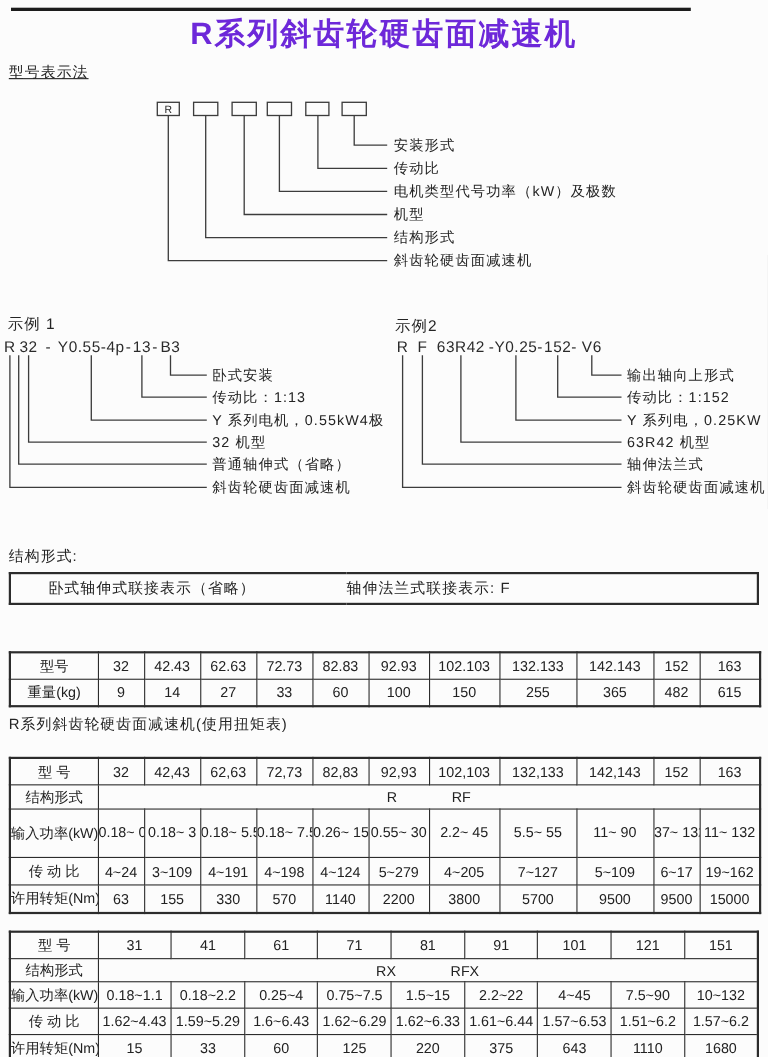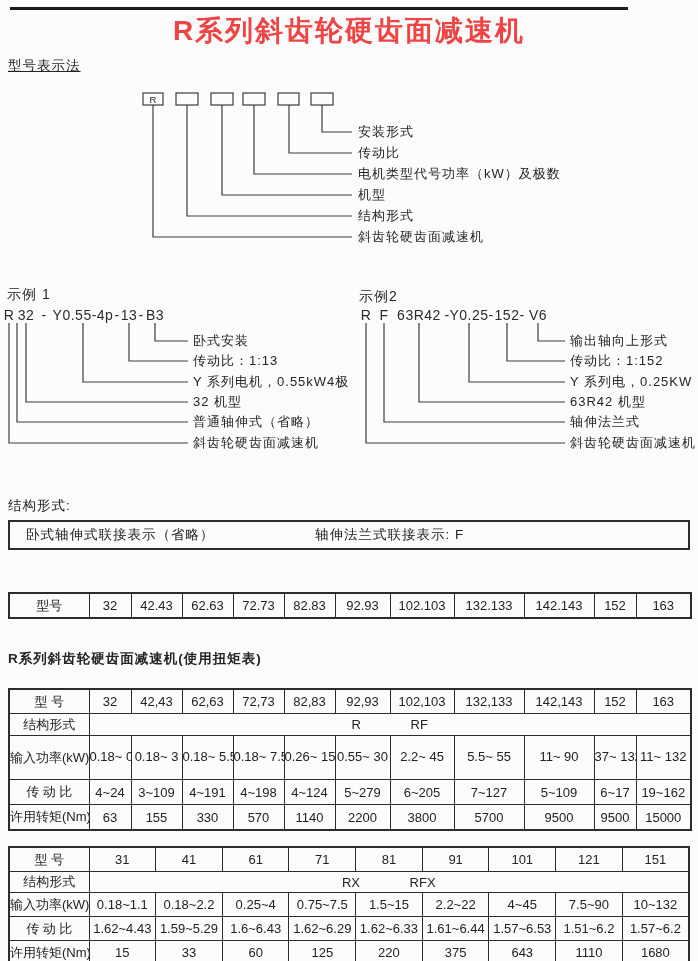--- a/index.html
+++ b/index.html
@@ -4,41 +4,41 @@
 <style>
   html,body{margin:0;padding:0;background:#e8e8e8;}
   .page{
     position:relative;width:698px;height:961px;background:#fcfcfc;
     font-family:"Liberation Sans","DejaVu Sans",sans-serif;color:#1f1f1f;
     overflow:hidden;margin:0 auto;
   }
   .abs{position:absolute;}
   .top-rule{left:10px;top:7px;width:618px;height:3px;background:#1c1c1c;}
   .title{left:0;top:12px;width:100%;text-align:center;font-size:28px;font-weight:bold;
-    letter-spacing:2px;color:#ef4444;}
+    letter-spacing:2px;color:#6d28d9;}
   .sec-label{font-size:13.5px;color:#242424;letter-spacing:1px;}
   .lbl-notation{left:8px;top:57px;text-decoration:underline;}
   .lbl-structure{left:8px;top:497px;}
-  .lbl-torque{left:8px;top:650px;font-weight:bold;}
+  .lbl-torque{left:8px;top:650px;}
   svg text{fill:#242424;}
   svg .ln{fill:none;stroke:#3c3c3c;stroke-width:1.2;}
   svg .bx{fill:none;stroke:#3c3c3c;stroke-width:1.2;}
   svg .diag-label{font-size:13px;letter-spacing:1px;}
   svg .code{font-size:14px;letter-spacing:.5px;fill:#2a2a2a;}
   svg .ex-head{font-size:14px;letter-spacing:1px;}
   svg .boxchar{font-size:9.5px;}
   table.tbl{border-collapse:collapse;table-layout:fixed;background:#fcfcfc;
     border:2px solid #2c2c2c;font-size:13px;color:#222;}
   table.tbl td,table.tbl th{border:1.2px solid #2c2c2c;text-align:center;
     font-weight:normal;padding:0;overflow:hidden;white-space:nowrap;}
   table.struct{left:8px;top:520px;width:682px;border:2px solid #2c2c2c;
     border-collapse:collapse;font-size:13.5px;color:#242424;position:absolute;}
   table.struct td{height:24px;text-align:left;letter-spacing:1px;}
   table.struct tr:first-child td{border-bottom:1.4px solid #2c2c2c;}
-  table.struct td.c1{width:45%;padding-left:16px;}
+  table.struct td.c1{width:45%;padding-left:34px;}
   table.struct td.c2{width:55%;padding-left:0;margin-top:15px;}
   table.weight{left:8px;top:592px;width:682px;padding-left:20px;}
   table.weight td,table.weight th{height:23px;}
   table.t1{left:8px;top:688px;width:682px;}
   table.t2{left:8px;top:846px;width:682px;}
   td.pre{white-space:pre-line;line-height:1.55;}
   .struct-cell span{display:inline-block;margin:0 23px;}
   table.t1 tr.r1 td,table.t1 tr.r1 th{height:23px;}
   table.t1 tr.r2 td,table.t1 tr.r2 th{height:21px;}
   table.t1 tr.r3 td,table.t1 tr.r3 th{height:43px;}
@@ -170,20 +170,34 @@
       <td>42.43</td>
       <td>62.63</td>
       <td>72.73</td>
       <td>82.83</td>
       <td>92.93</td>
       <td>102.103</td>
       <td>132.133</td>
       <td>142.143</td>
       <td>152</td>
       <td>163</td>
+    </tr>
+    <tr>
+      <th>重量(kg)</th>
+      <td>9</td>
+      <td>14</td>
+      <td>27</td>
+      <td>33</td>
+      <td>60</td>
+      <td>100</td>
+      <td>150</td>
+      <td>255</td>
+      <td>365</td>
+      <td>482</td>
+      <td>615</td>
     </tr>
   </tbody>
     </table>
 
   <div class="abs sec-label lbl-torque">R系列斜齿轮硬齿面减速机(使用扭矩表)</div>
 
   <table class="abs tbl t1">
     <colgroup>
       <col style="width:80px">
         <col style="width:42px">
@@ -246,21 +260,21 @@
 132</td>
     </tr>
     <tr class="r4">
       <th>传 动 比</th>
       <td>4~24</td>
       <td>3~109</td>
       <td>4~191</td>
       <td>4~198</td>
       <td>4~124</td>
       <td>5~279</td>
-      <td>6~205</td>
+      <td>4~205</td>
       <td>7~127</td>
       <td>5~109</td>
       <td>6~17</td>
       <td>19~162</td>
     </tr>
     <tr class="r5">
       <th>许用转矩(Nm)</th>
       <td>63</td>
       <td>155</td>
       <td>330</td>

